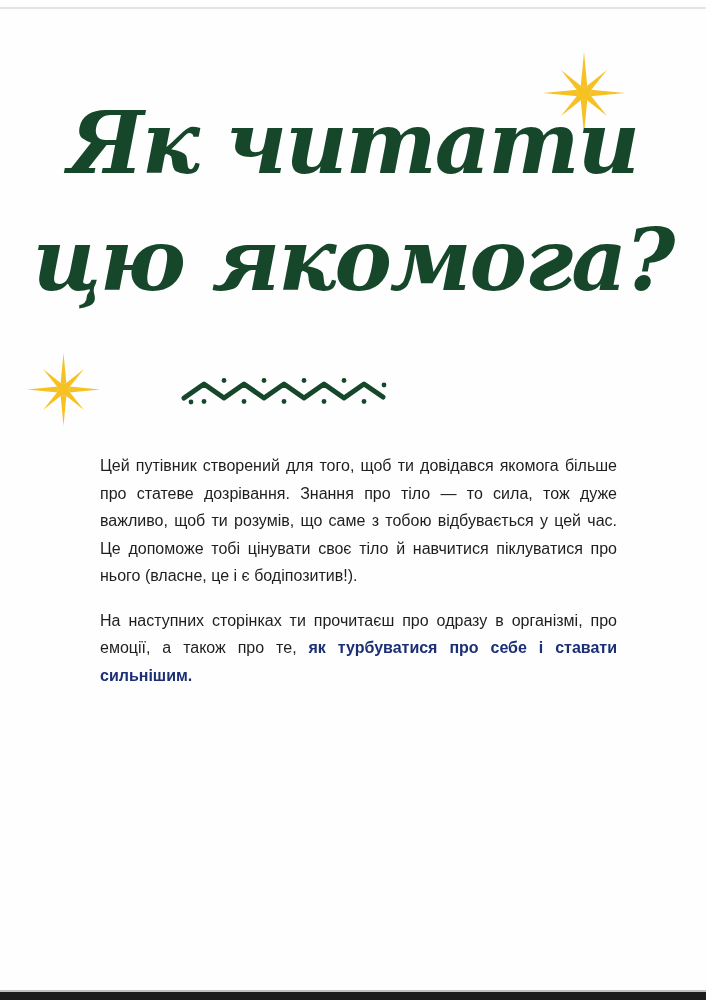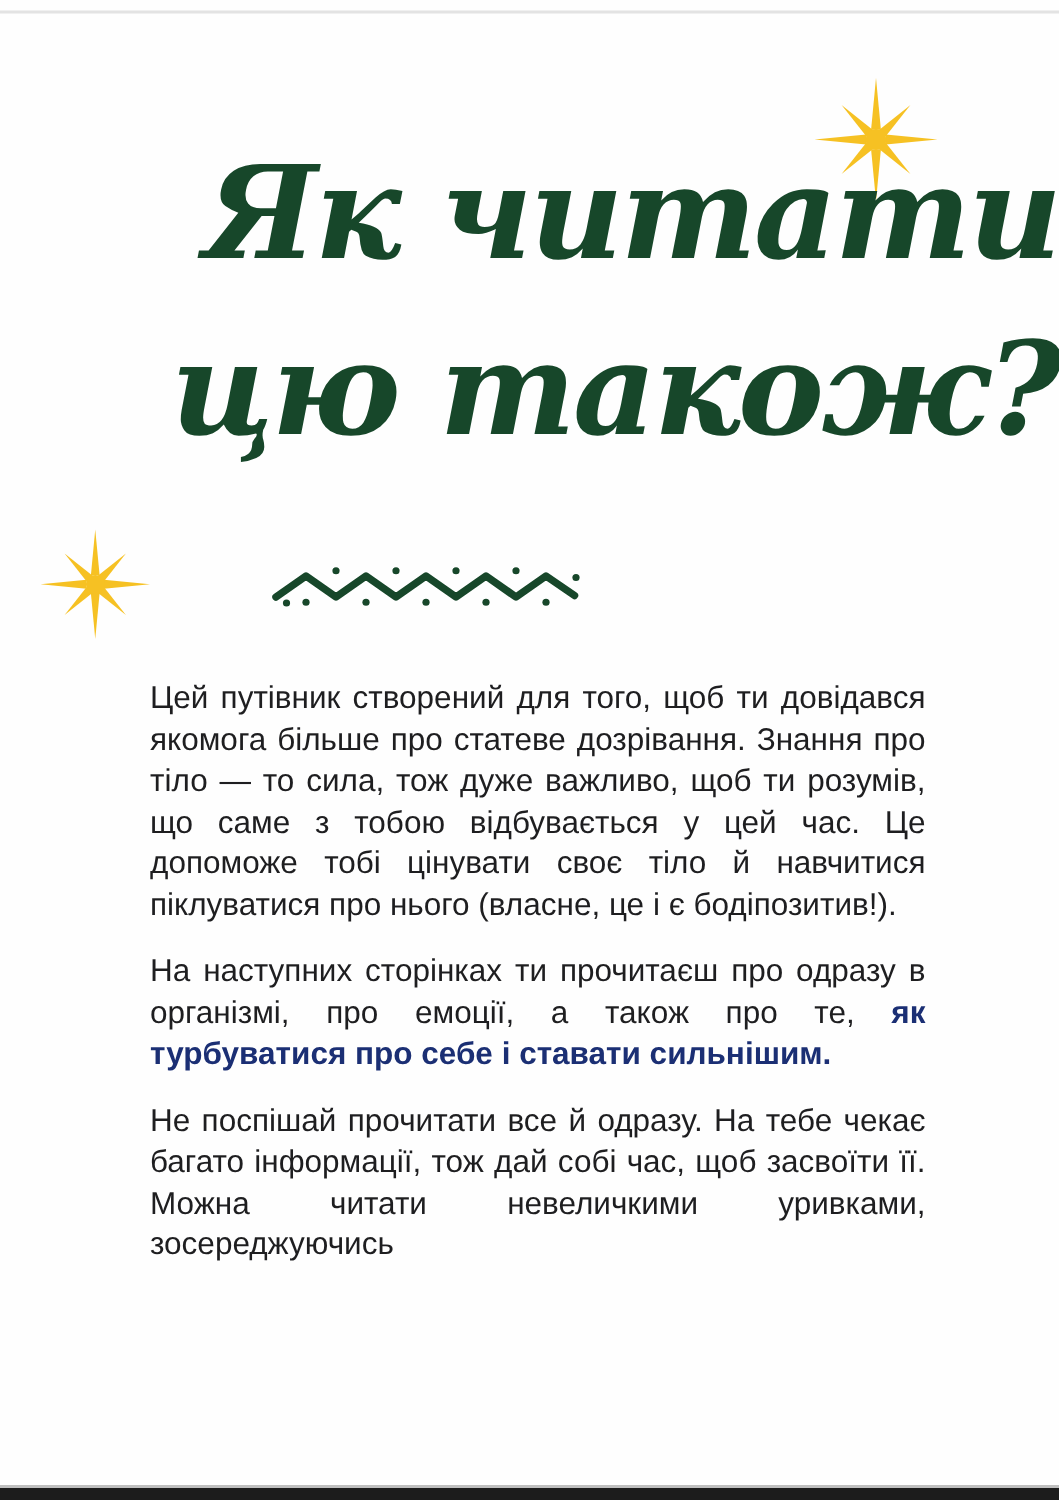--- a/index.html
+++ b/index.html
@@ -7,38 +7,38 @@
     width:706px; height:1000px; background:#ffffff; position:relative;
     font-family:"Liberation Sans","DejaVu Sans",sans-serif; overflow:hidden;
   }
   .page { position:absolute; inset:0; background:#fefefe; }
   .top-edge {
     position:absolute; top:7px; left:0; right:0; height:2px;
     background:var(--page-edge,#dcdcdc); opacity:.8;
   }
   .title {
     position:absolute; top:84px; left:0; width:706px; margin:0;
-    text-align:right;
+    text-align:center;
     font-family:"DejaVu Serif","Liberation Serif",serif;
     font-style:italic; font-weight:700;
     font-size:86px; line-height:117px; letter-spacing:-2px;
     color:var(--title-green,#17472a);
   }
   .title span { display:block; }
   .star { position:absolute; color:var(--accent-yellow,#f6c123); }
   .star svg { width:100%; height:100%; display:block; }
   .star-tr   { left:543px; top:52px;  width:82px; height:82px; }
   .star-left { left:27px;  top:353px; width:73px; height:73px; }
   .zigzag { position:absolute; left:181px; top:376px; width:206px; height:30px;
             color:var(--title-green,#17472a); }
   .zigzag svg { width:100%; height:100%; display:block; }
   .content {
     position:absolute; left:100px; top:452px; width:517px;
     color:var(--body-text,#1e1e20);
-    font-size:21px; line-height:27.5px; font-weight:500;
+    font-size:16px; line-height:27.5px; font-weight:500;
     text-align:justify;
   }
   .content p { margin:0 0 17px 0; }
   .hl { color:var(--highlight-blue,#1b2f74); font-weight:700; }
   .footer-bar {
     position:absolute; left:0; right:0; bottom:0; height:8px;
     background:var(--footer-bar,#1c1c1c);
     border-top:2px solid #bfbfbf;
   }
 </style>
@@ -58,21 +58,21 @@
       <polygon points="78,22 51.2,43.2 56.8,48.8"></polygon>
       <polygon points="22,22 43.2,48.8 48.8,43.2"></polygon>
       <polygon points="78,78 51.2,56.8 56.8,51.2"></polygon>
       <polygon points="22,78 43.2,51.2 48.8,56.8"></polygon>
       <circle cx="50" cy="50" r="8.5"></circle>
     </svg>
   </div>
 
   <h1 class="title">
     <span>Як читати</span>
-    <span>цю також?</span>
+    <span>цю якомога?</span>
   </h1>
 
   <div class="star star-left">
     <svg viewBox="0 0 100 100" xmlns="http://www.w3.org/2000/svg" fill="currentColor">
       <polygon points="50,0 54,42 46,42"></polygon>
       <polygon points="50,100 54,58 46,58"></polygon>
       <polygon points="0,50 42,46 42,54"></polygon>
       <polygon points="100,50 58,46 58,54"></polygon>
       <polygon points="78,22 51.2,43.2 56.8,48.8"></polygon>
       <polygon points="22,22 43.2,48.8 48.8,43.2"></polygon>
@@ -97,18 +97,17 @@
         <circle cx="103" cy="25.5" r="2.4"></circle>
         <circle cx="143" cy="25.5" r="2.4"></circle>
         <circle cx="183" cy="25.5" r="2.4"></circle>
       </g>
     </svg>
   </div>
 
   <div class="content">
     <p>Цей путівник створений для того, щоб ти довідався якомога більше про статеве дозрівання. Знання про тіло — то сила, тож дуже важливо, щоб ти розумів, що саме з тобою відбувається у цей час. Це допоможе тобі цінувати своє тіло й навчитися піклуватися про нього (власне, це і є бодіпозитив!).</p>
     <p><span>На наступних сторінках ти прочитаєш про одразу в організмі, про емоції, а також про те, </span><span class="hl">як турбуватися про себе і ставати сильнішим.</span></p>
-    <p>Не поспішай прочитати все й одразу. На тебе чекає багато інформації, тож дай собі час, щоб засвоїти її. Можна читати невеличкими уривками, зосереджуючись</p>
   </div>
 
   <div class="footer-bar"></div>
 
 </div>
 
 </body></html>

